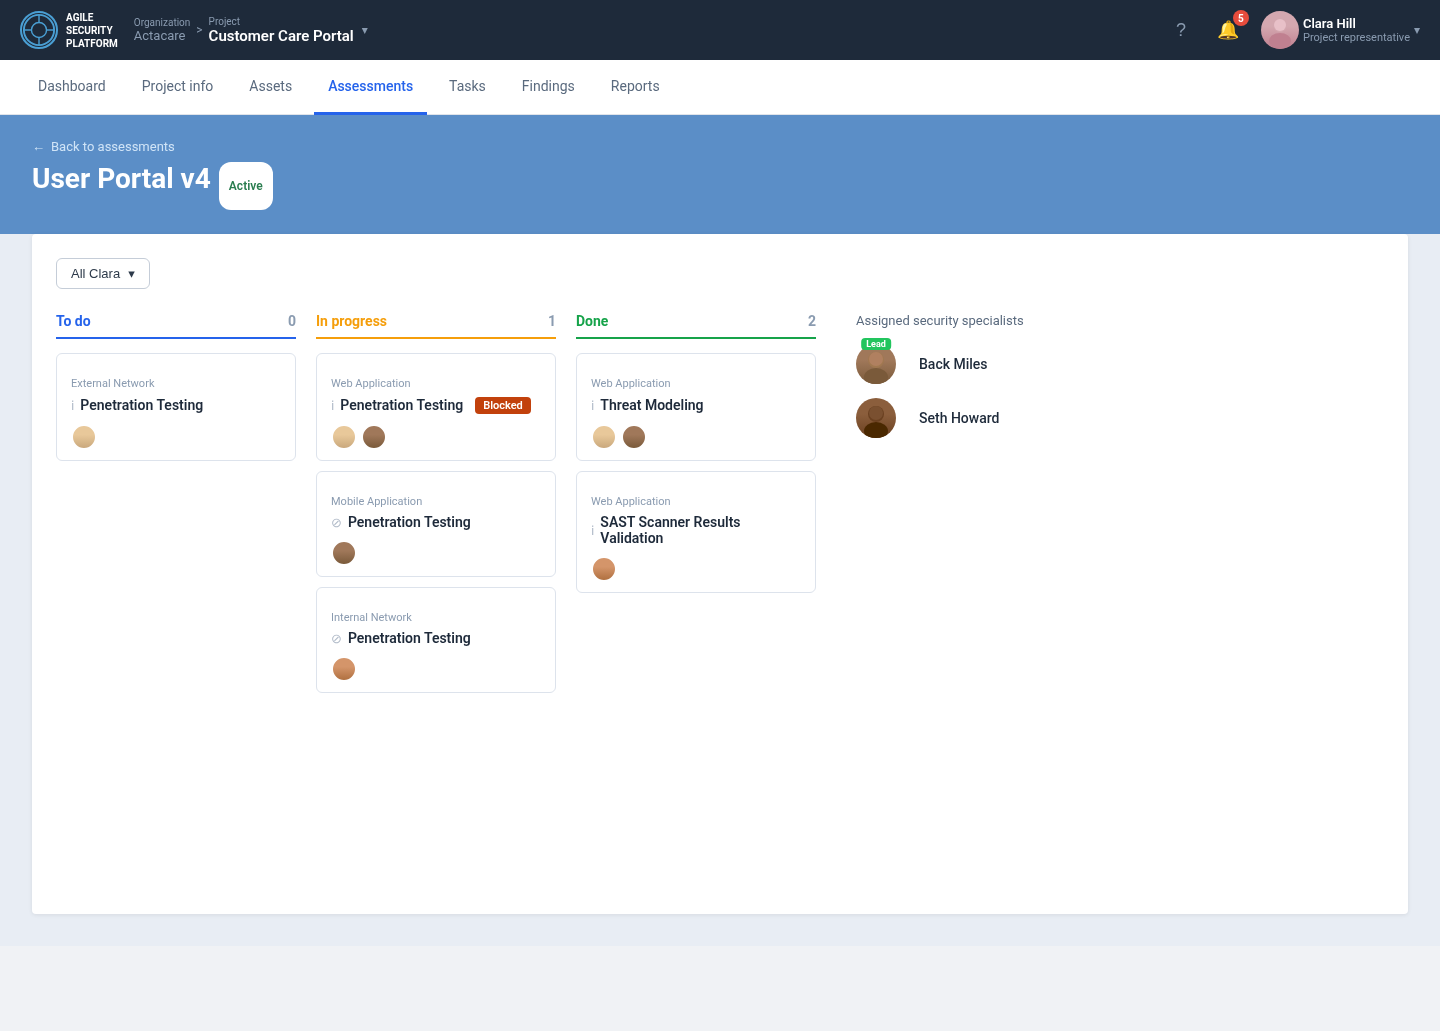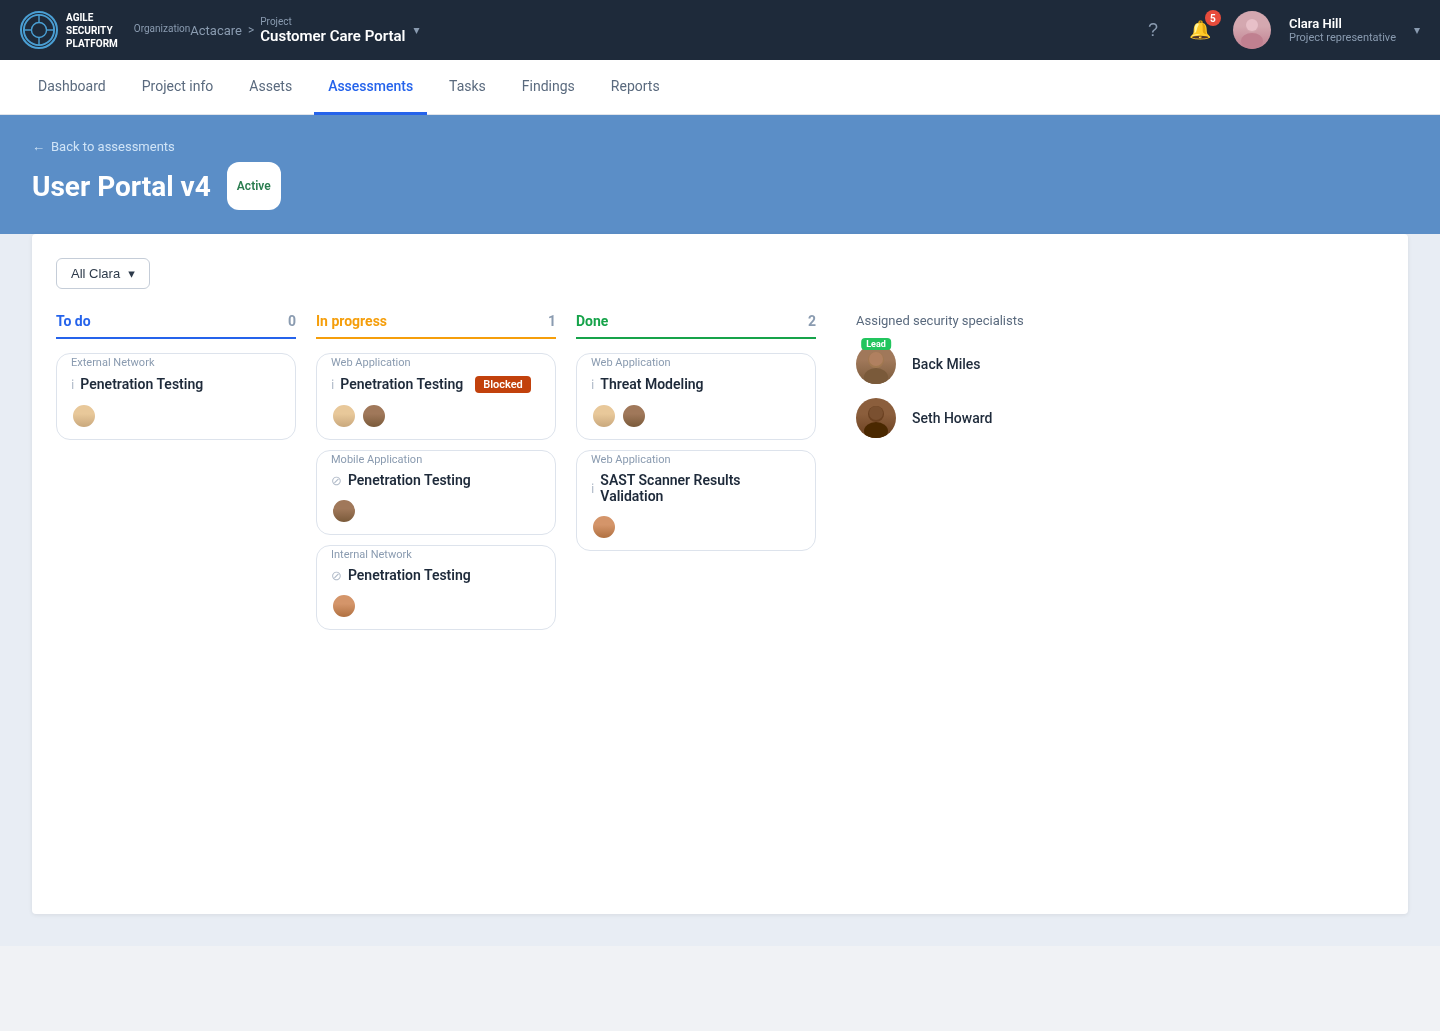--- a/index.html
+++ b/index.html
@@ -37,21 +37,21 @@
       width: 32px; height: 32px; border-radius: 50%;
     }
     .notif-wrap { position: relative; }
     .notif-badge {
       position: absolute; top: -4px; right: -4px;
       background: #e74c3c; color: #fff;
       font-size: 10px; font-weight: 700;
       border-radius: 50%; width: 16px; height: 16px;
       display: flex; align-items: center; justify-content: center;
     }
-    .user-area { display: flex; align-items: center; gap: 18px; cursor: pointer; }
+    .user-area { display: flex; align-items: center; gap: 4px; cursor: pointer; }
     .user-avatar {
       width: 38px; height: 38px; border-radius: 50%;
       background: #c9a87c; overflow: hidden; display: flex; align-items: center; justify-content: center;
       font-size: 14px; color: #fff; font-weight: 600;
     }
     .user-avatar svg { width: 38px; height: 38px; }
     .user-info { display: flex; flex-direction: column; }
     .user-name { color: #fff; font-size: 13px; font-weight: 600; }
     .user-role { color: #8a9bb0; font-size: 11px; }
     .user-chevron { color: #8a9bb0; font-size: 12px; }
@@ -82,21 +82,21 @@
     
     .hero {
       background: #5b8ec7;
       padding: 24px 32px 0 32px;
       min-height: 100px;
     }
     .back-link {
       display: flex; align-items: center; gap: 6px;
       color: #d0e4f7; font-size: 13px; text-decoration: none; cursor: pointer; margin-bottom: 8px;
     }
-    .hero-title-row { display: flex; align-items: center; gap: 16px; padding-bottom: 24px; }
+    .hero-title-row { display: flex; align-items: flex-start; gap: 8px; padding-bottom: 24px; }
     .hero-title { color: #fff; font-size: 28px; font-weight: 700; }
     .active-badge {
       background: #fff; color: #2a7d4f; font-size: 12px; font-weight: 600;
       border-radius: 12px; padding: 17px 10px;
     }
 
     
     .main-content {
       background: #fff;
       margin: 0 32px;
@@ -139,22 +139,22 @@
     .col-title { font-size: 14px; font-weight: 700; }
     .col-title.todo { color: #2563eb; }
     .col-title.inprogress { color: #f59e0b; }
     .col-title.done { color: #16a34a; }
     .col-count { font-size: 14px; font-weight: 700; color: #8a9bb0; }
 
     
     .card {
       background: #fff;
       border: 1px solid #dde3ec;
-      border-radius: 14px;
-      padding: 2px 14px 10px;
+      border-radius: 6px;
+      padding: 23px 14px 10px;
       margin-bottom: 10px;
     }
     .card-asset-type { font-size: 11px; color: #8a9bb0; margin-bottom: 6px; }
     .card-title-row { display: flex; align-items: center; gap: 6px; margin-bottom: 10px; }
     .card-info-icon { color: #b0bac8; font-size: 13px; flex-shrink: 0; }
     .card-pause-icon { color: #b0bac8; font-size: 13px; flex-shrink: 0; }
     .card-title { font-size: 14px; font-weight: 600; color: #1e2a3a; }
     .blocked-badge {
       background: #c2410c; color: #fff;
       font-size: 11px; font-weight: 600;
@@ -165,21 +165,21 @@
       width: 26px; height: 26px; border-radius: 50%;
       background: #c9a87c; display: flex; align-items: center; justify-content: center;
       font-size: 10px; color: #fff; font-weight: 700;
       border: 2px solid #fff;
       overflow: hidden;
     }
 
     
     .specialists-panel { padding-left: 20px; }
     .specialists-title { font-size: 13px; color: #5a6a7e; margin-bottom: 16px; font-weight: 400; }
-    .specialist-row { display: flex; align-items: center; gap: 16px; margin-bottom: 14px; }
+    .specialist-row { display: flex; align-items: center; gap: 23px; margin-bottom: 14px; }
     .specialist-avatar-wrap { position: relative; }
     .specialist-avatar {
       width: 40px; height: 40px; border-radius: 50%;
       background: #c9a87c; overflow: hidden;
       display: flex; align-items: center; justify-content: center;
       font-size: 14px; font-weight: 700; color: #fff;
     }
     .lead-badge {
       position: absolute; top: -6px; left: 50%; transform: translateX(-50%);
       background: #22c55e; color: #fff; font-size: 9px; font-weight: 700;
@@ -213,21 +213,21 @@
           <line x1="26" y1="18" x2="34" y2="18" stroke="#4a9fd4" stroke-width="1.5"></line>
         </svg>
       </div>
       <div class="logo-text">
         <span>AGILE</span><br>
         <span>SECURITY</span><br>
         <span>PLATFORM</span>
       </div>
     </div>
     <div class="breadcrumb-area">
-      <div style="display:flex;flex-direction:row;">
+      <div style="display:flex;flex-direction:column;">
         <span class="org-label">Organization</span>
         <span style="color:#8a9bb0;font-size:13px;">Actacare</span>
       </div>
       <span class="breadcrumb-sep">&gt;</span>
       <div style="display:flex;flex-direction:column;">
         <span class="org-label">Project</span>
         <span class="breadcrumb-project">Customer Care Portal</span>
       </div>
       <span class="breadcrumb-chevron">▾</span>
     </div>

